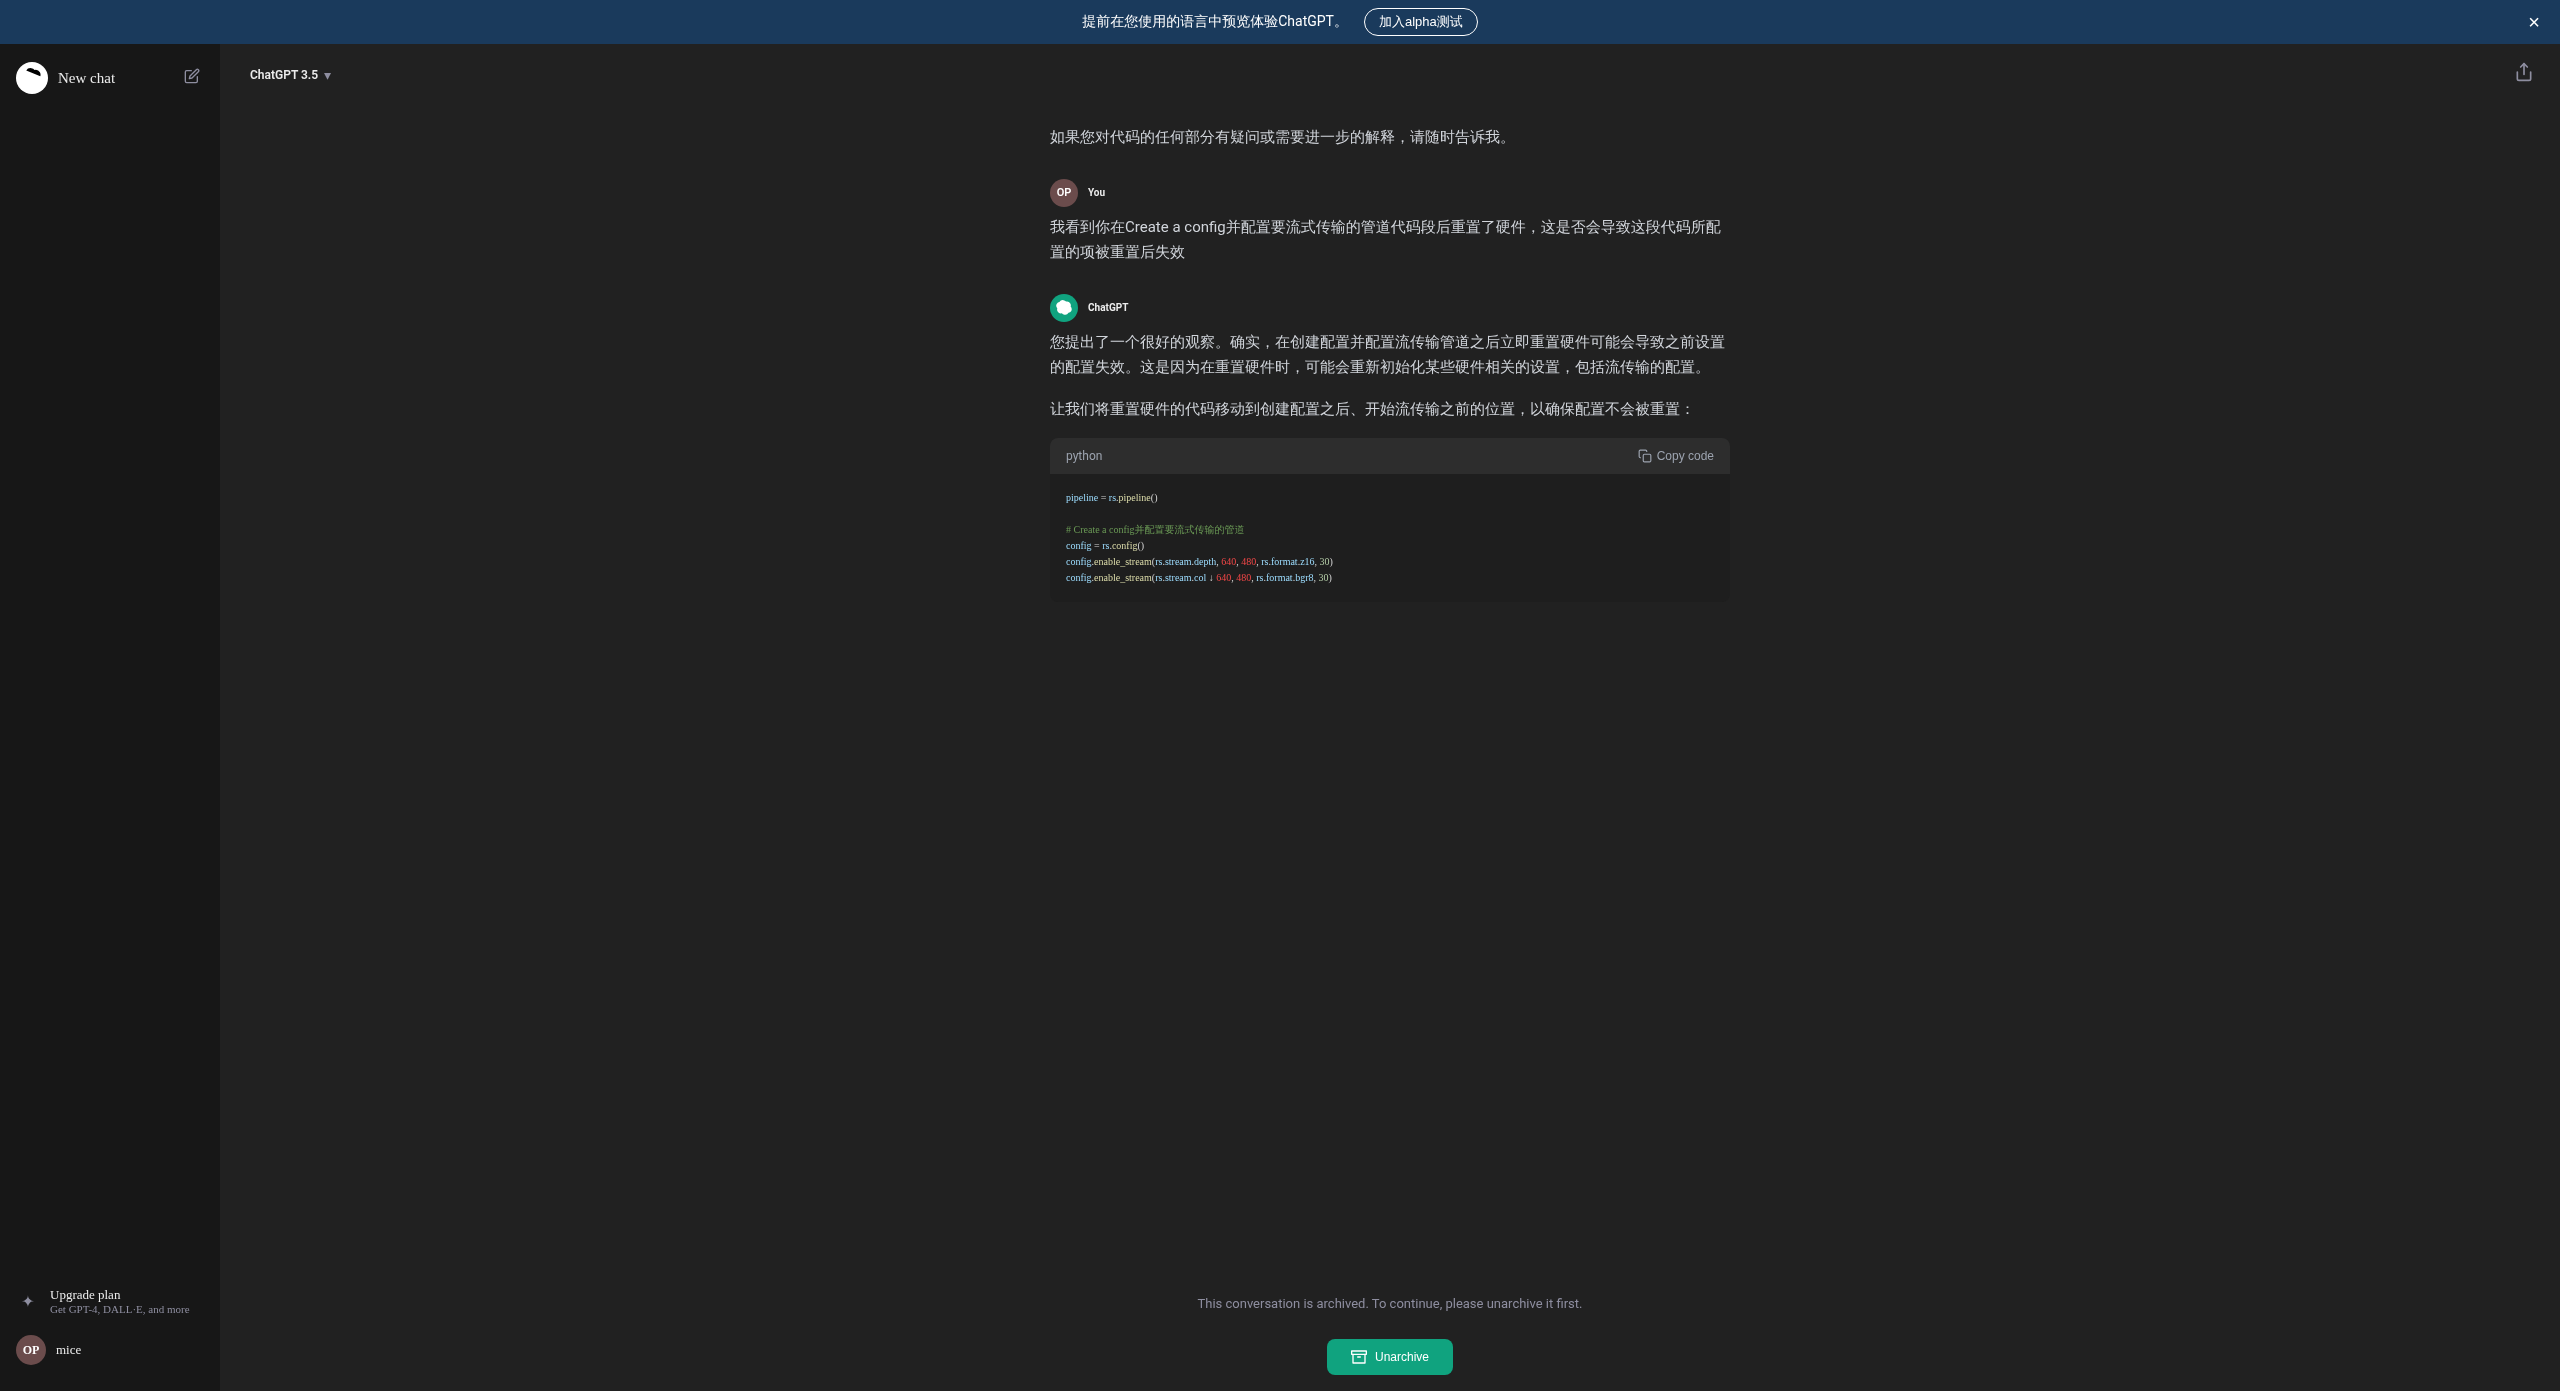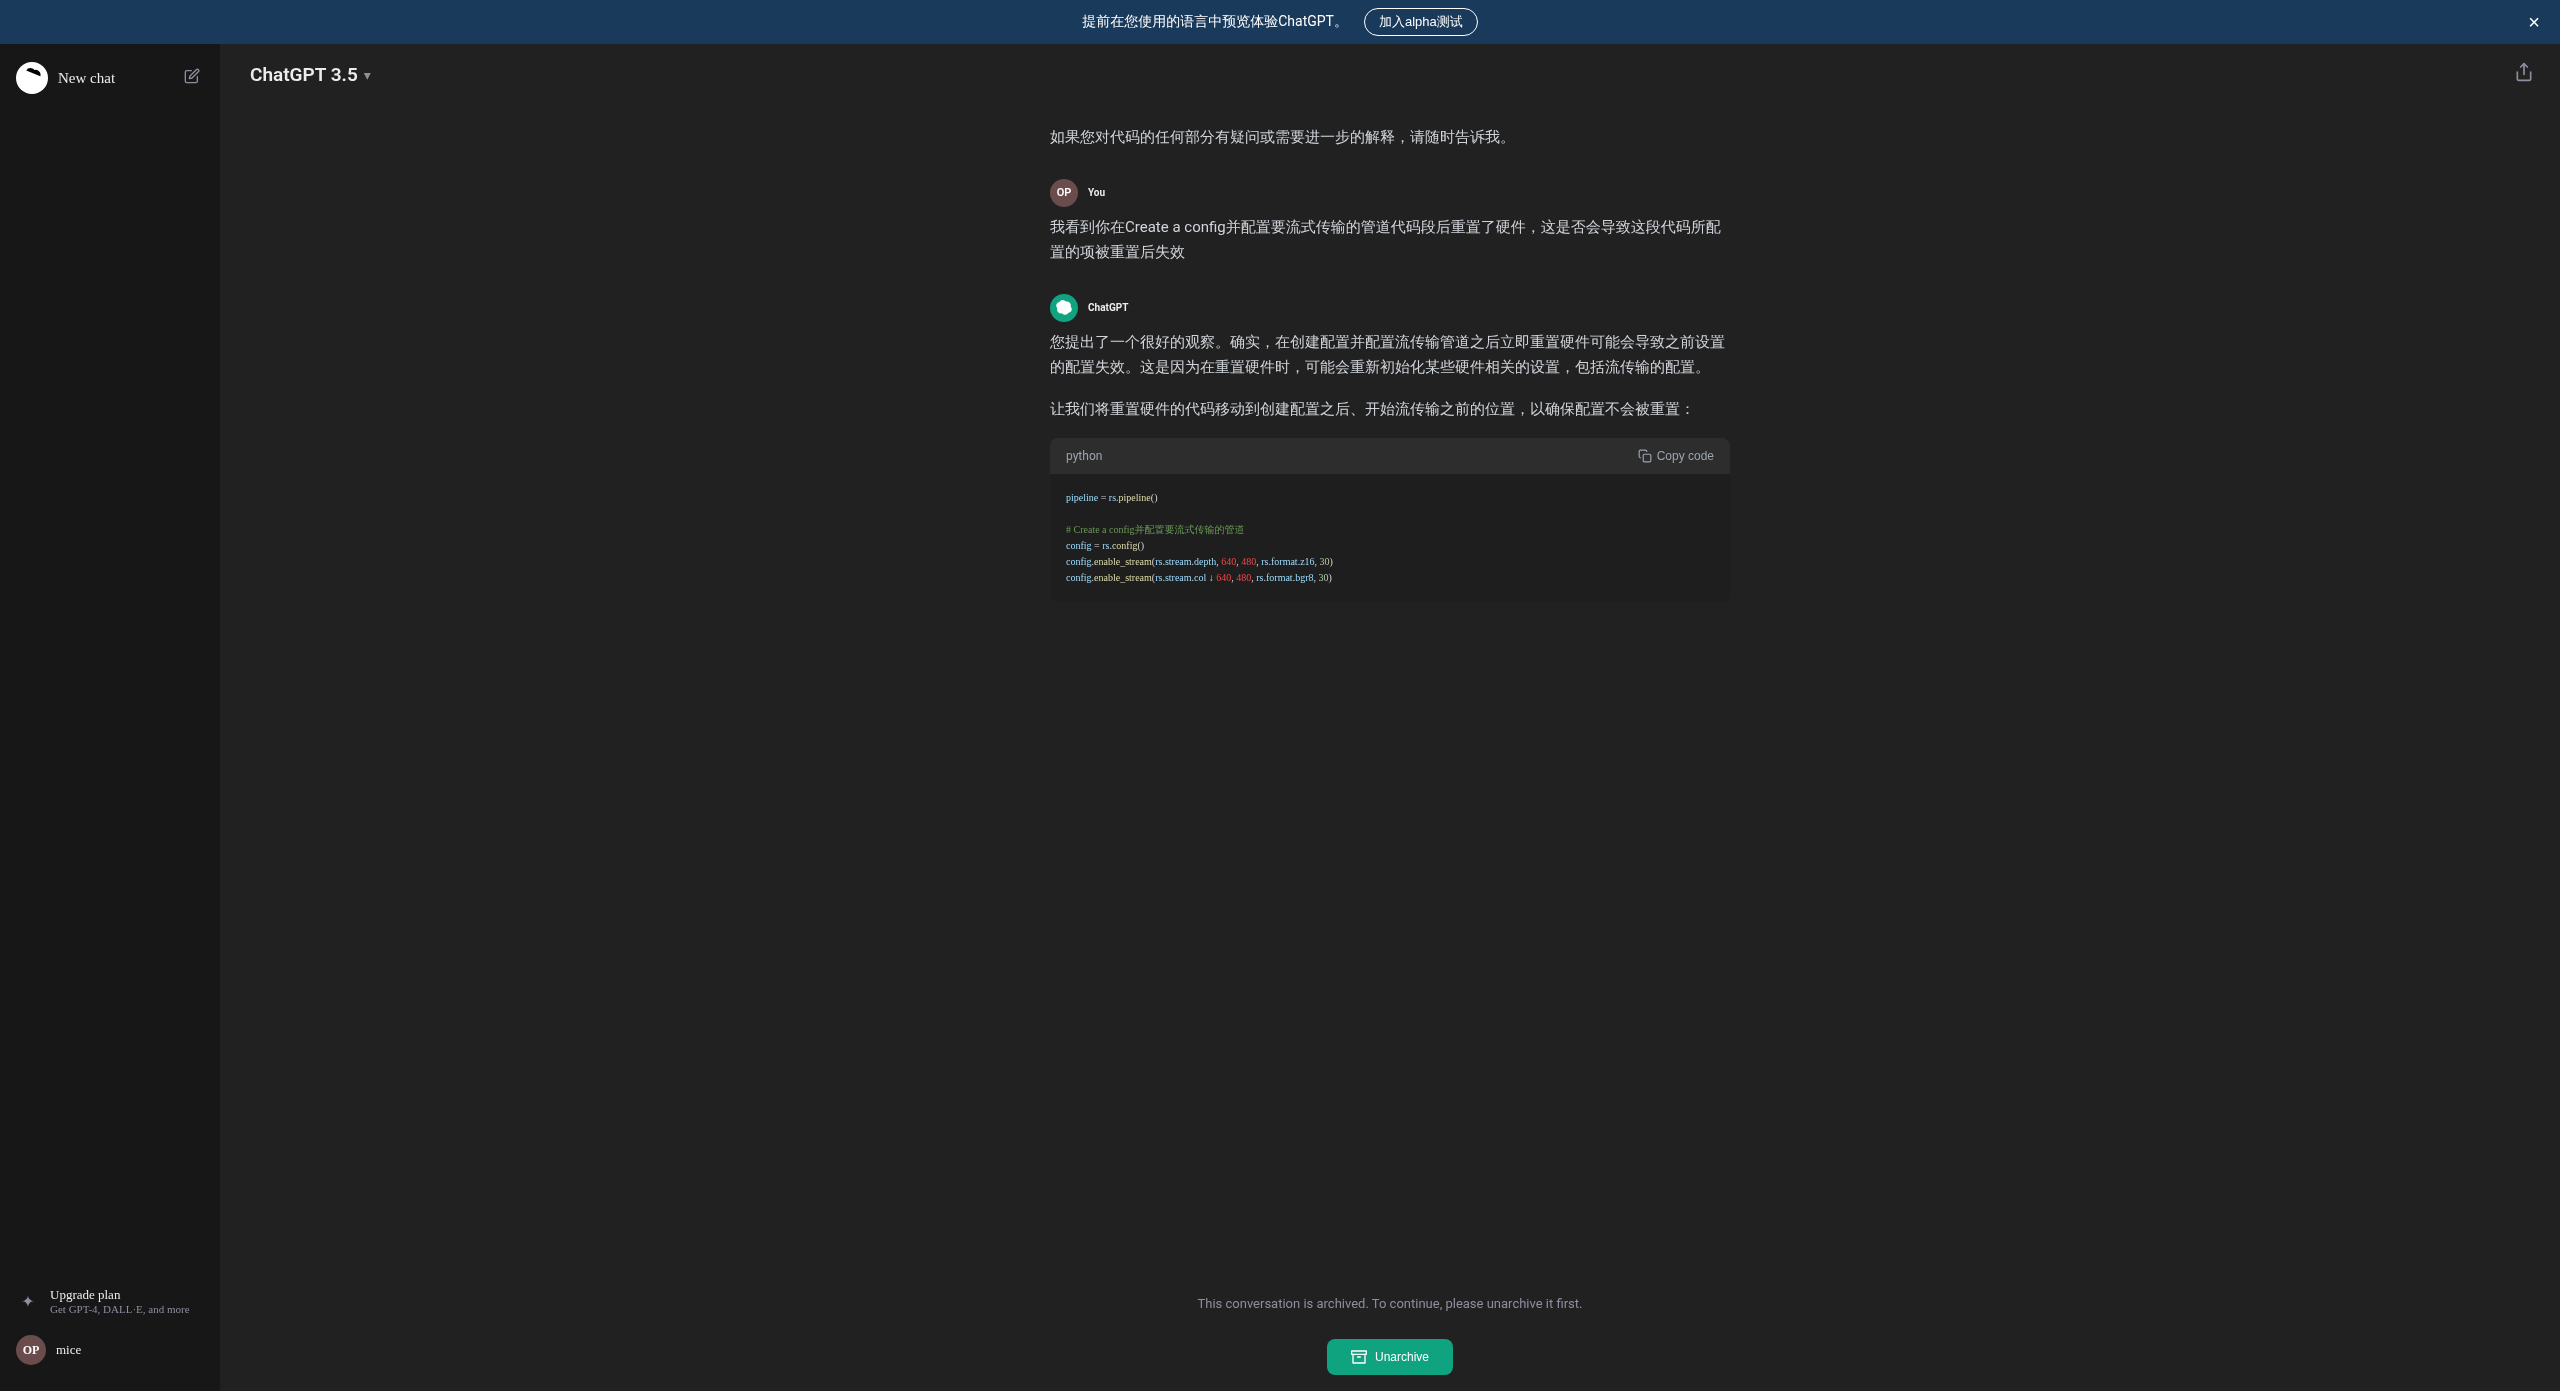--- a/index.html
+++ b/index.html
@@ -174,21 +174,21 @@
     }
     .model-selector {
       display: flex;
       align-items: center;
       gap: 6px;
       cursor: pointer;
       padding: 6px 10px;
       border-radius: 8px;
     }
     .model-name {
-      font-size: 19px;
+      font-size: 12px;
       font-weight: 600;
       color: #ececec;
     }
     .chevron-down {
       color: #8e8ea0;
       font-size: 14px;
     }
     .share-btn {
       background: none;
       border: none;

